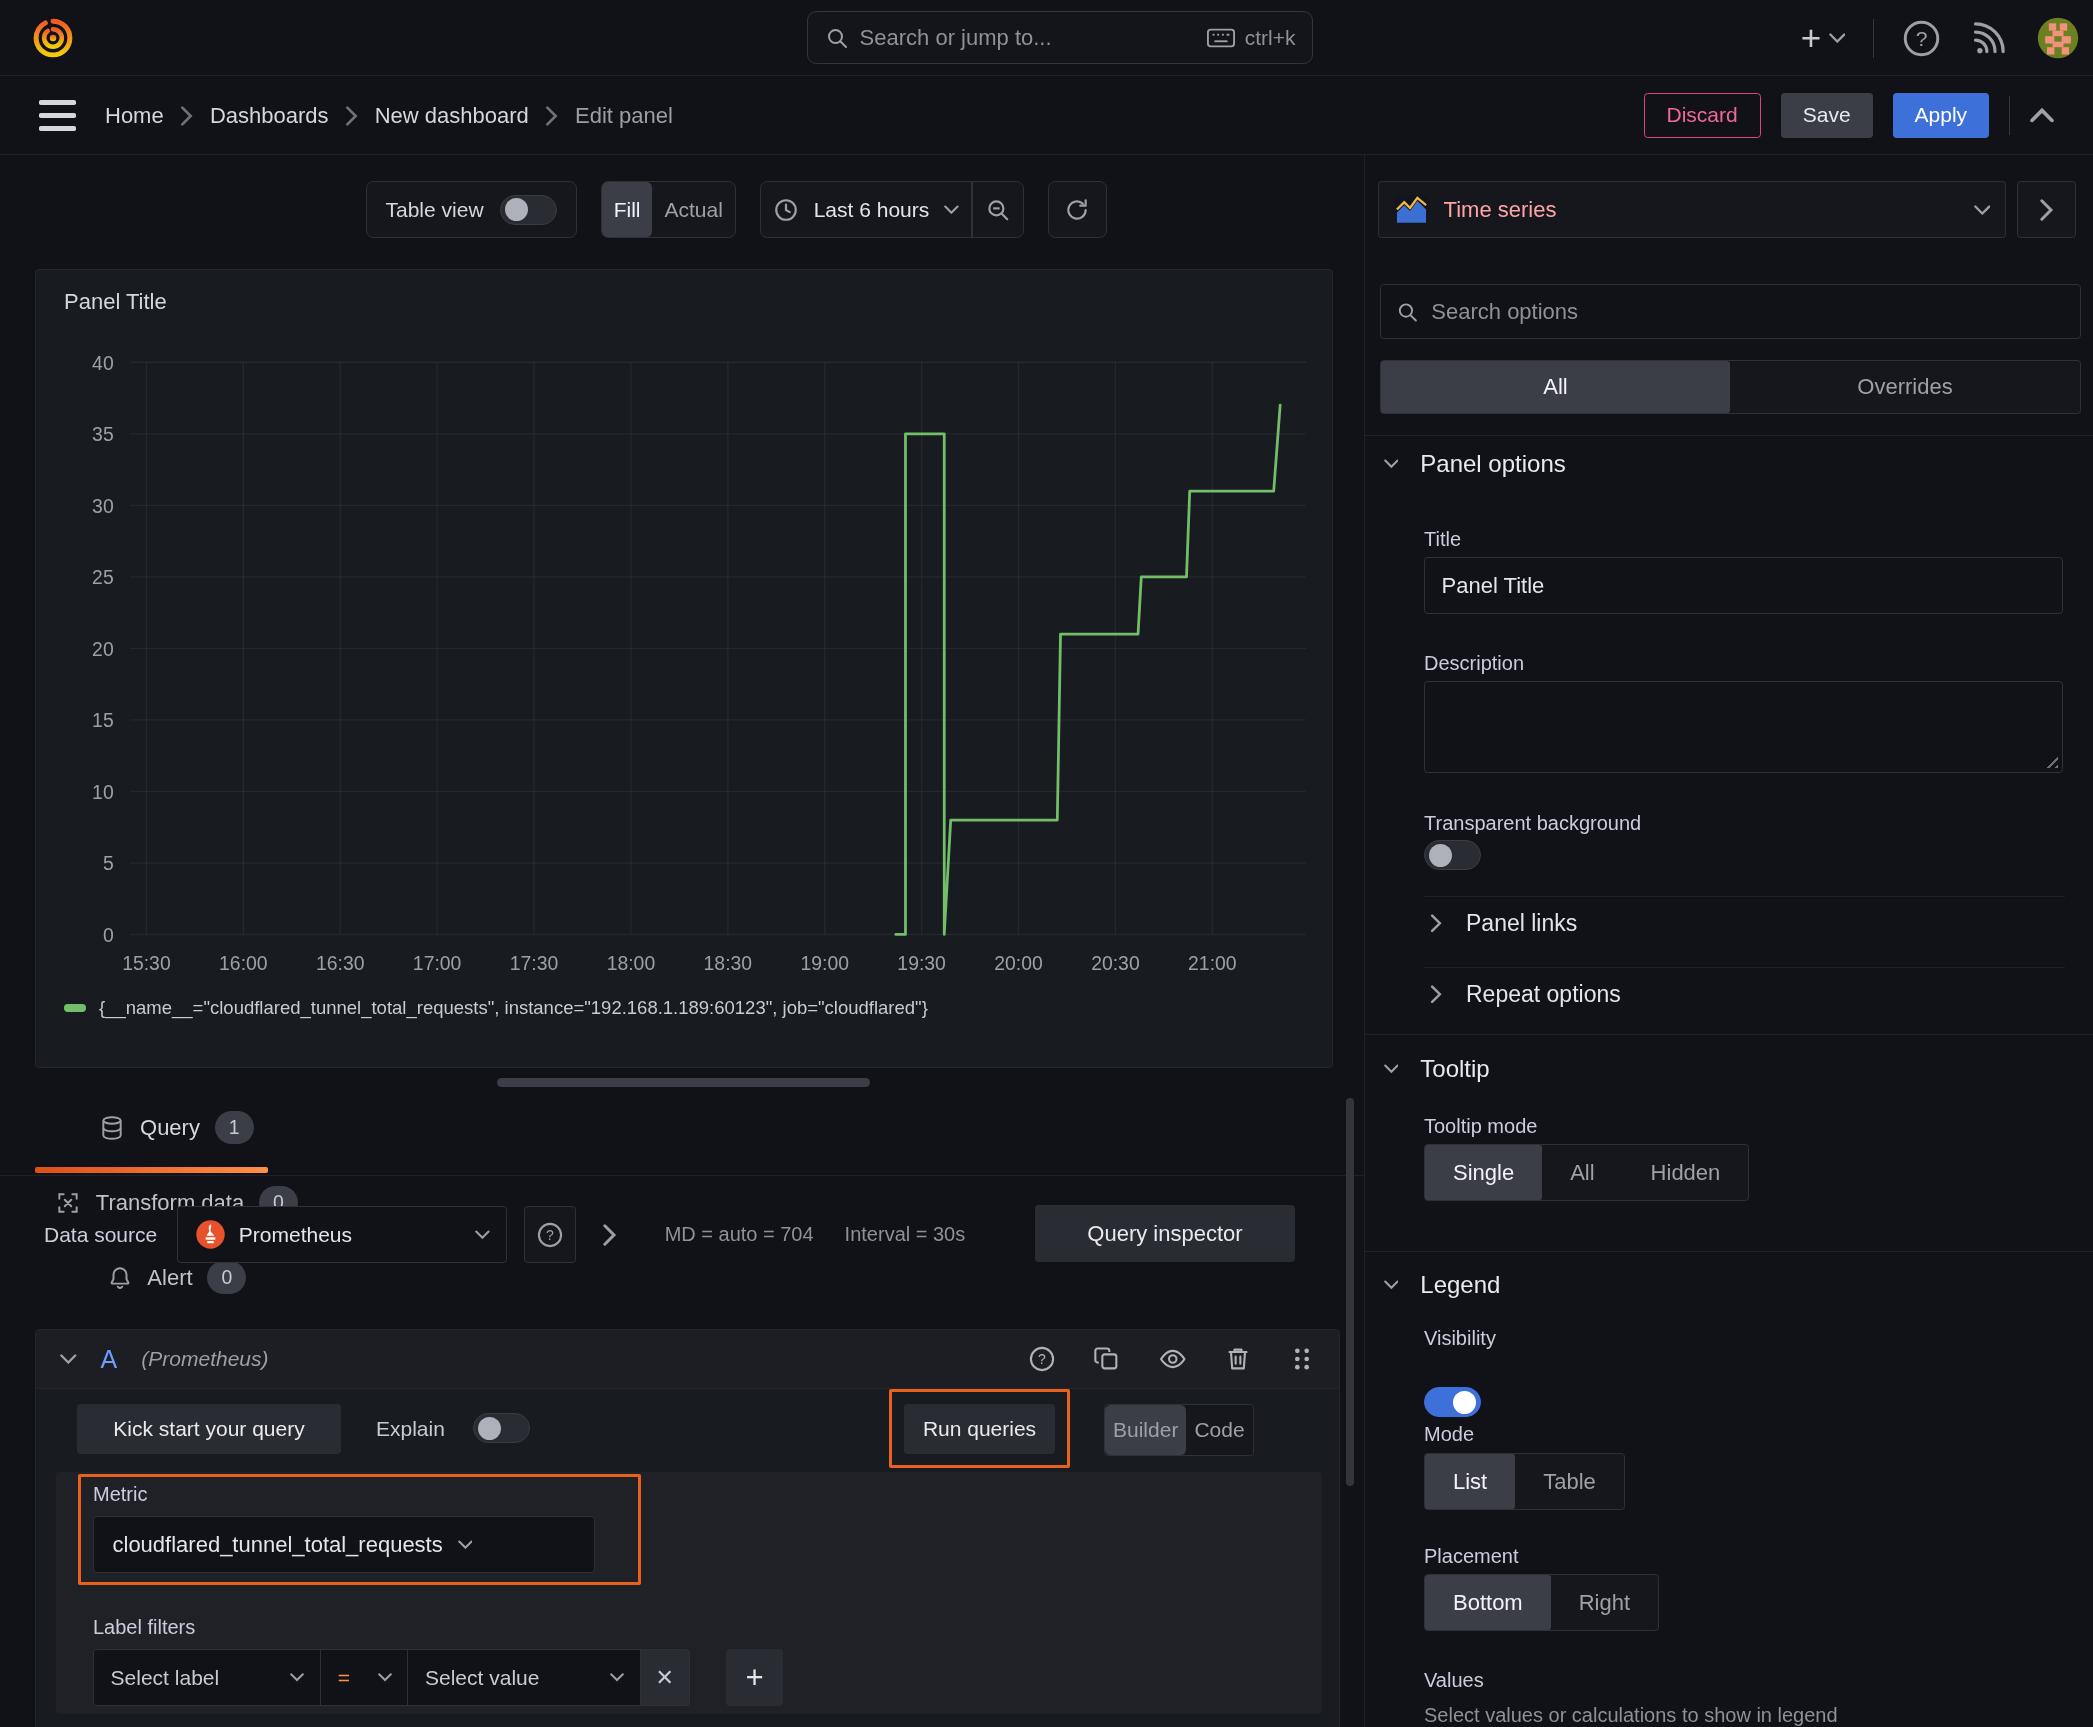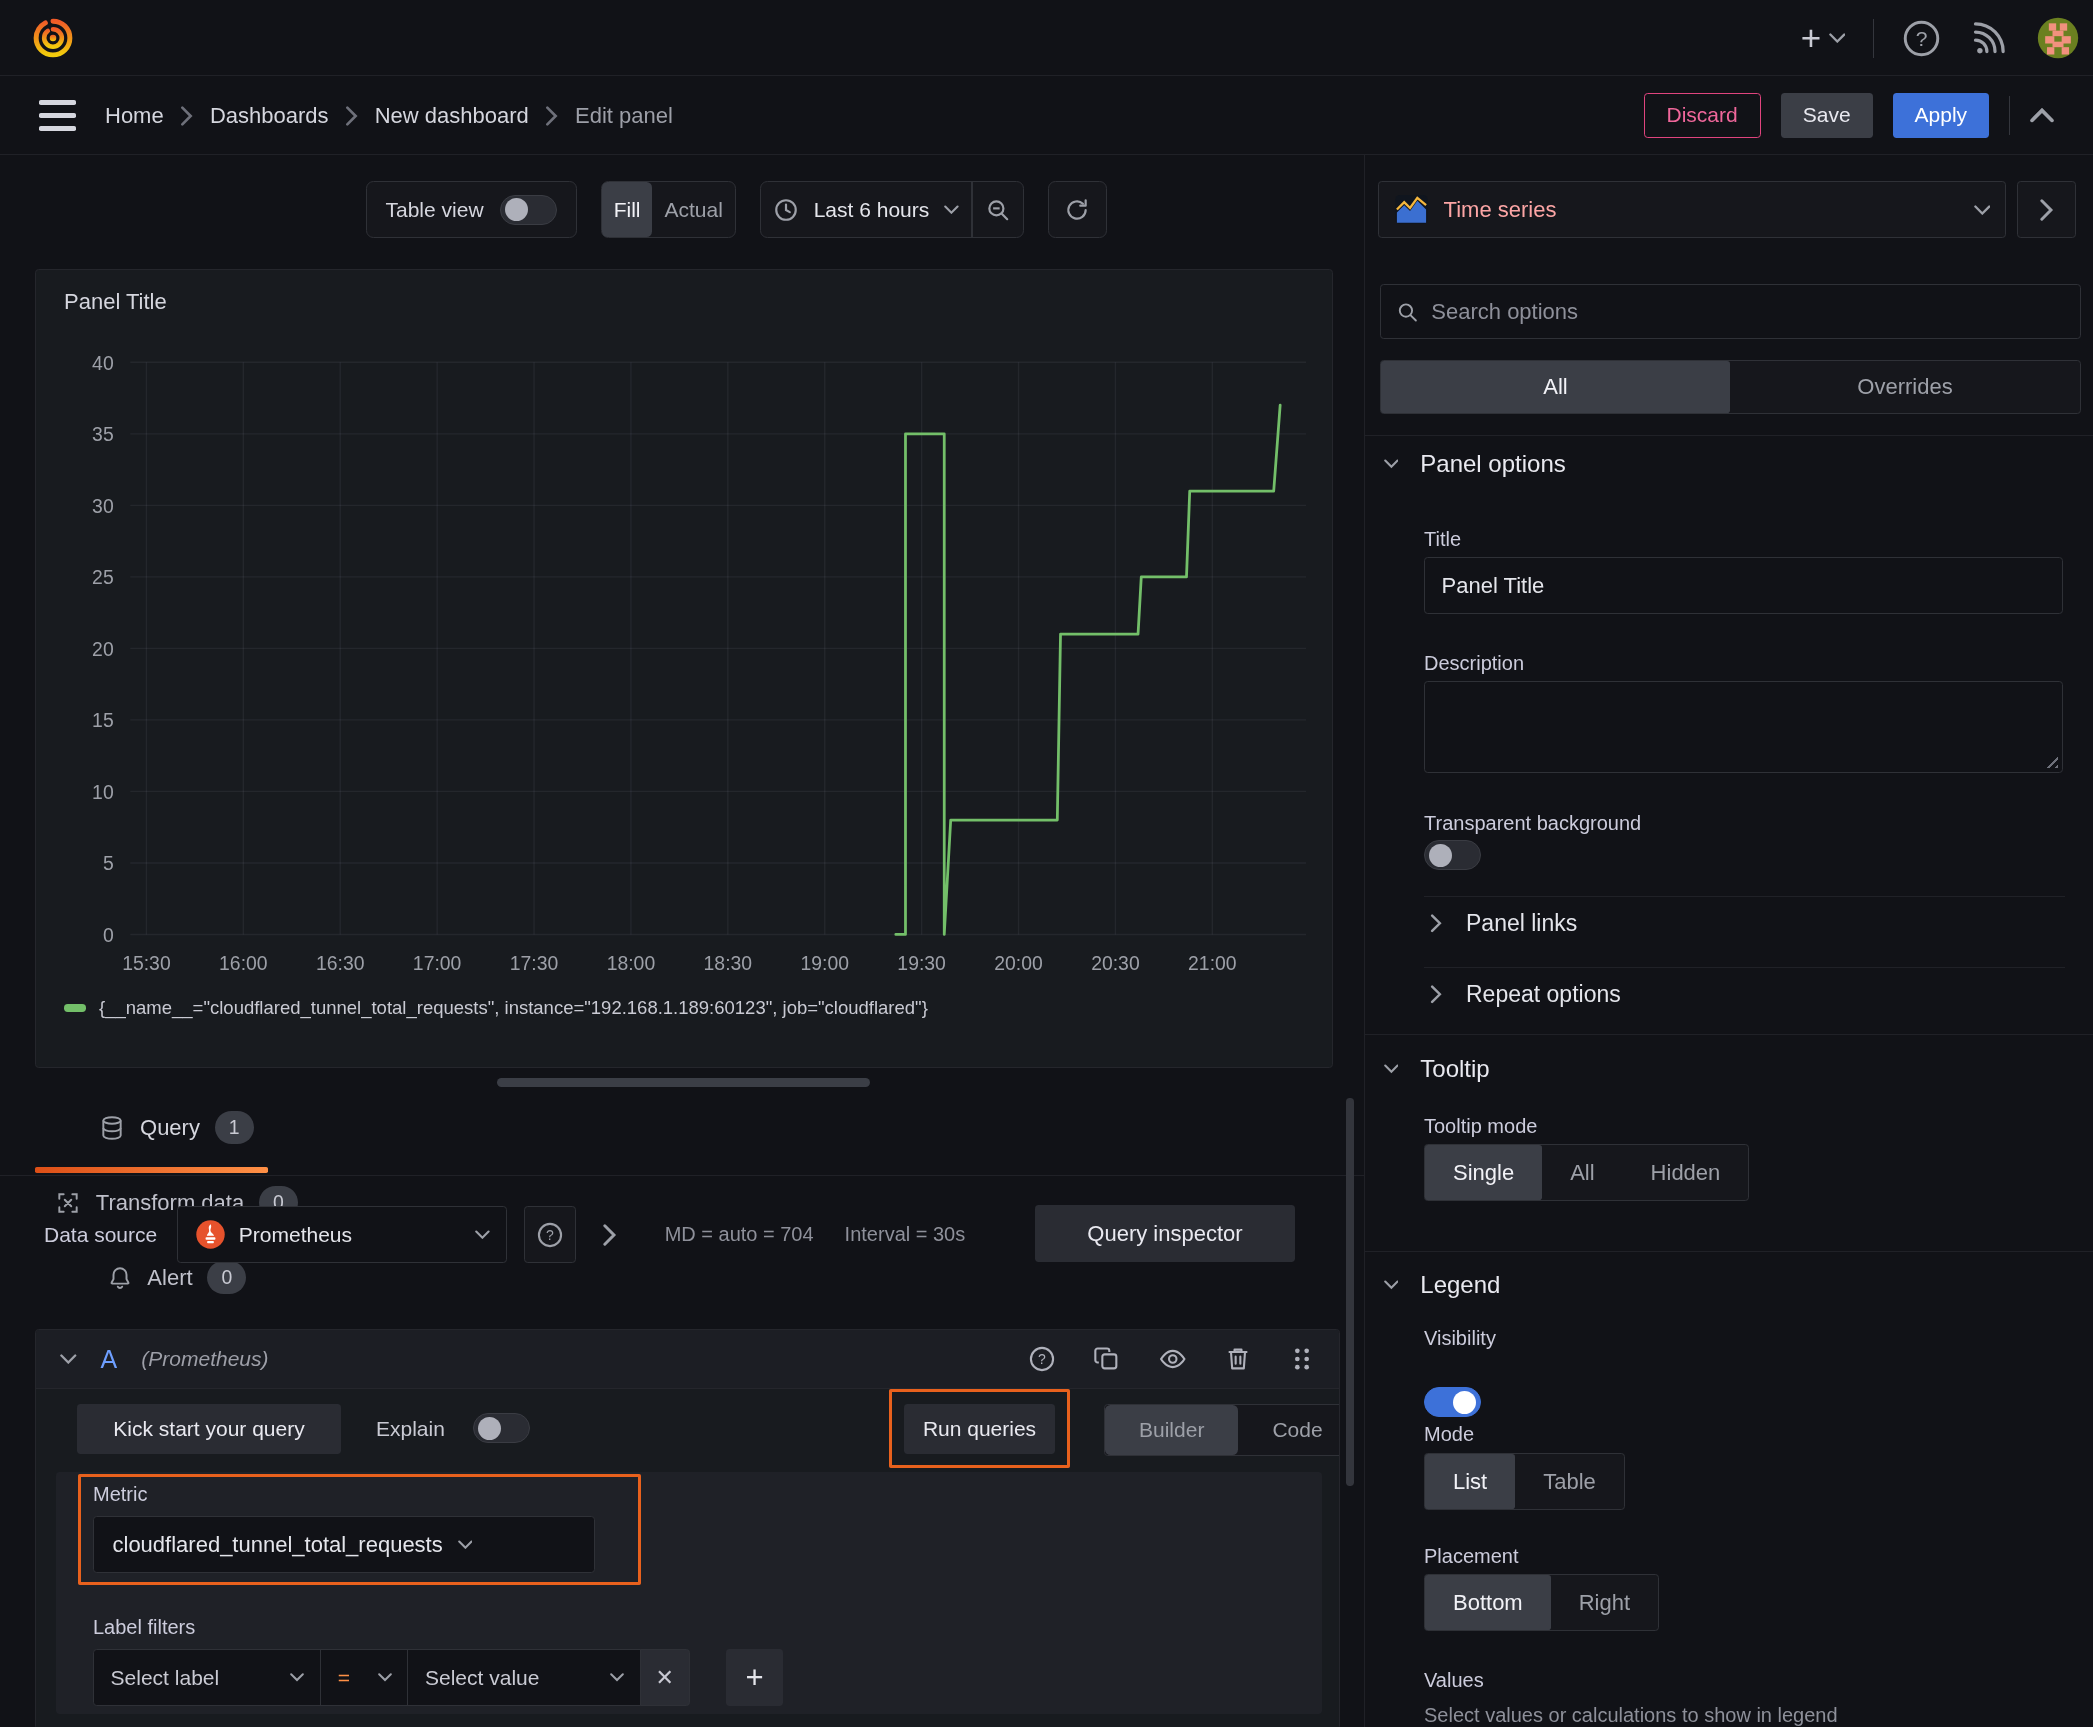--- a/index.html
+++ b/index.html
@@ -71,21 +71,21 @@
 
   
   .qcard { position:absolute; left:35px; top:1329px; width:1305px; height:401px; background:#181B1F; border:1.8px solid #25262C; border-radius:3.7px; overflow:hidden; }
   .qhead { position:absolute; left:0; top:0; width:100%; height:59px; background:#1C1E24; border-bottom:0.9px solid #25262C; display:flex; align-items:center; padding:0 24px; gap:24px; }
   .refid { color:#6E9FFF; font-size:25px; font-weight:500; }
   .dsname { color:#9D9FA8; font-size:21px; font-style:italic; }
   .qhead-icons { margin-left:auto; display:flex; align-items:center; gap:37px; }
   .qhead-icons .ic { cursor:pointer; color:#AFB1BB; }
   .btn-sec { background:#2A2C33; border-radius:3.7px; color:#E9E9F0; font-size:21px; display:flex; align-items:center; justify-content:center; cursor:pointer; }
   .seg2 { height:52px; border:1.8px solid #2F3137; border-radius:3.7px; display:flex; align-items:center; background:#16171C; }
-  .seg2 .cell { height:100%; display:flex; align-items:center; padding:0 34px; font-size:21px; color:#9DA0A8; cursor:pointer; }
+  .seg2 .cell { height:100%; display:flex; align-items:center; padding:0 8px; font-size:21px; color:#9DA0A8; cursor:pointer; }
   .builder { position:absolute; left:20px; top:142px; width:1266px; height:242px; background:#1F2127; border-radius:3.7px; }
   .ann { position:absolute; border:3.7px solid #E8611D; border-radius:1.8px; pointer-events:none; z-index:5; }
   .fld-label { font-size:20px; color:#CCCCDC; }
   .dd { height:57px; background:#111217; border:1.8px solid #2F3137; border-radius:3.7px; display:flex; align-items:center; padding:0 18.5px; gap:14.8px; cursor:pointer; }
   .dd .val { font-size:22px; color:#E4E5EB; }
   .lf-group { position:absolute; left:57px; top:319px; height:57px; display:flex; }
   .lf-cell { height:57px; background:#111217; border:1.8px solid #2F3137; display:flex; align-items:center; padding:0 16.6px; gap:11px; cursor:pointer; margin-left:-1.8px; }
   .lf-cell:first-child { border-radius:3.7px 0 0 3.7px; margin-left:0; }
   .lf-x { width:50px; background:#2A2C33; border:1.8px solid #2F3137; border-radius:0 3.7px 3.7px 0; justify-content:center; color:#C9CAD3; font-size:22px; }
   .lf-cell .t { font-size:21px; color:#C9CAD3; }
@@ -129,20 +129,38 @@
         <linearGradient id="glg" x1="0" y1="1" x2="0" y2="0">
       <stop offset="0" stop-color="#F2CC0C"></stop>
           <stop offset="1" stop-color="#F05A28"></stop>
         </linearGradient>
       </defs>
     <path d="M12 3.2c4.9 0 8.8 3.9 8.8 8.8s-3.9 8.8-8.8 8.8S3.2 16.9 3.2 12c0-3.4 2-6.4 4.8-7.9" fill="none" stroke="url(#glg)" stroke-width="2.6" stroke-linecap="round"></path>
     <path d="M12 7.4c2.5 0 4.6 2.1 4.6 4.6s-2.1 4.6-4.6 4.6S7.4 14.5 7.4 12c0-1.5.7-2.9 1.9-3.7" fill="none" stroke="url(#glg)" stroke-width="2.4" stroke-linecap="round"></path>
     <circle cx="12" cy="12" r="1.7" fill="url(#glg)"></circle>
   </svg>
 
+  <div class="searchbox">
+    <svg width="24" height="24" viewBox="0 0 24 24" class="ico">
+      <circle cx="10.5" cy="10.5" r="6.5" fill="none" stroke="currentColor" stroke-width="2"></circle>
+      <line x1="15.5" y1="15.5" x2="21" y2="21" stroke="currentColor" stroke-width="2" stroke-linecap="round"></line>
+    </svg>
+    <span class="ph">Search or jump to...</span>
+    <span class="kshort">
+      <svg width="28" height="20" viewBox="0 0 30 20" class="ico">
+        <rect x="1" y="1" width="28" height="18" rx="3" fill="none" stroke="currentColor" stroke-width="2"></rect>
+        <line x1="6" y1="6.5" x2="8" y2="6.5" stroke="currentColor" stroke-width="2"></line>
+          <line x1="11" y1="6.5" x2="13" y2="6.5" stroke="currentColor" stroke-width="2"></line>
+          <line x1="16" y1="6.5" x2="18" y2="6.5" stroke="currentColor" stroke-width="2"></line>
+          <line x1="21" y1="6.5" x2="24" y2="6.5" stroke="currentColor" stroke-width="2"></line>
+        <line x1="8" y1="13.5" x2="22" y2="13.5" stroke="currentColor" stroke-width="2"></line>
+      </svg>
+      <span>ctrl+k</span>
+    </span>
+  </div>
 
   <div class="tb-right">
     <span class="row" style="gap:7.4px;cursor:pointer">
       <span style="font-size:35px;color:#C9CAD3;font-weight:300">+</span>
       <svg class="car ico" width="16.6" height="10" viewBox="0 0 12 7">
           <path d="M1 1l5 5 5-5" fill="none" stroke="currentColor" stroke-width="1.7" stroke-linecap="round"></path>
         </svg>
     </span>
     <div class="vdiv"></div>
     <svg width="39" height="39" viewBox="0 0 24 24" class="ico" style="cursor:pointer">

